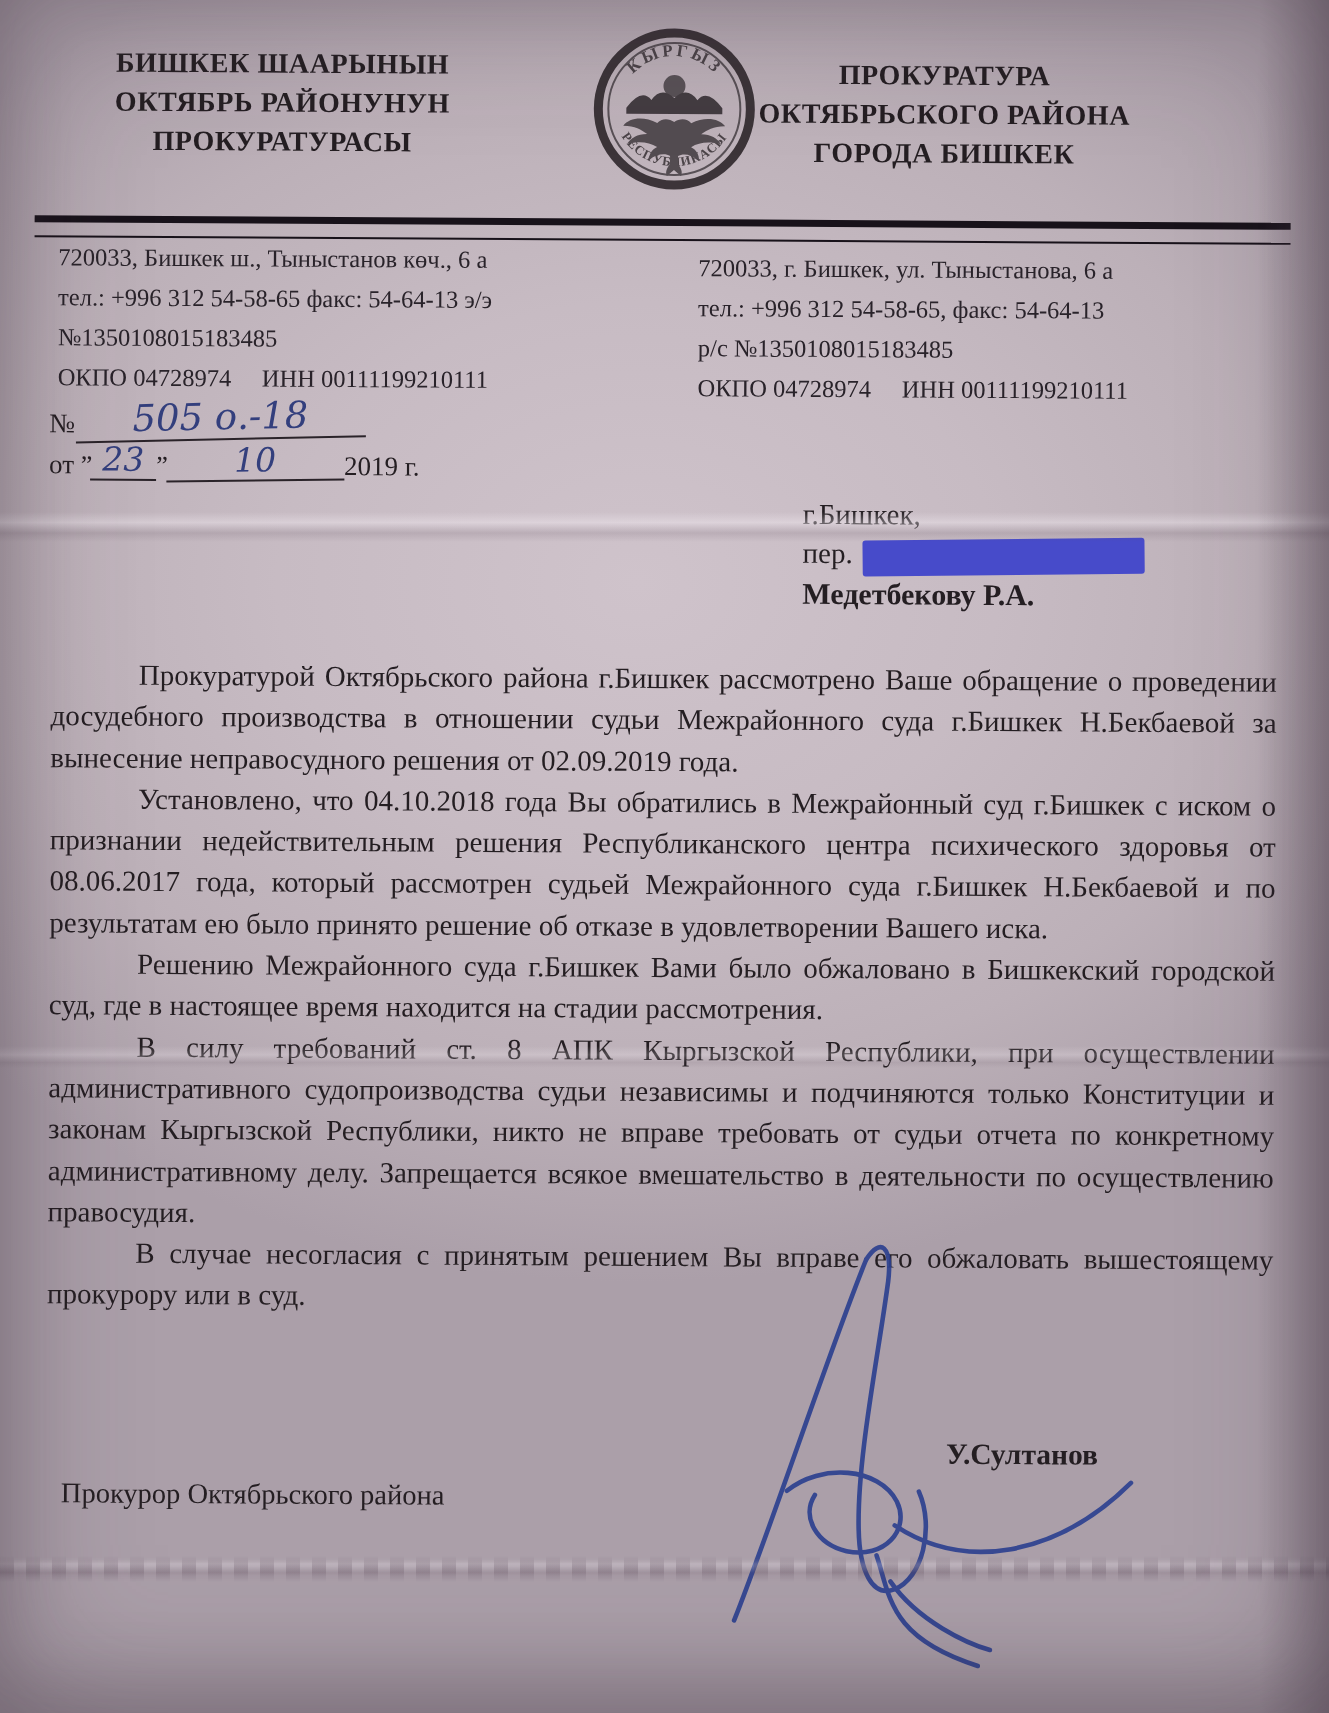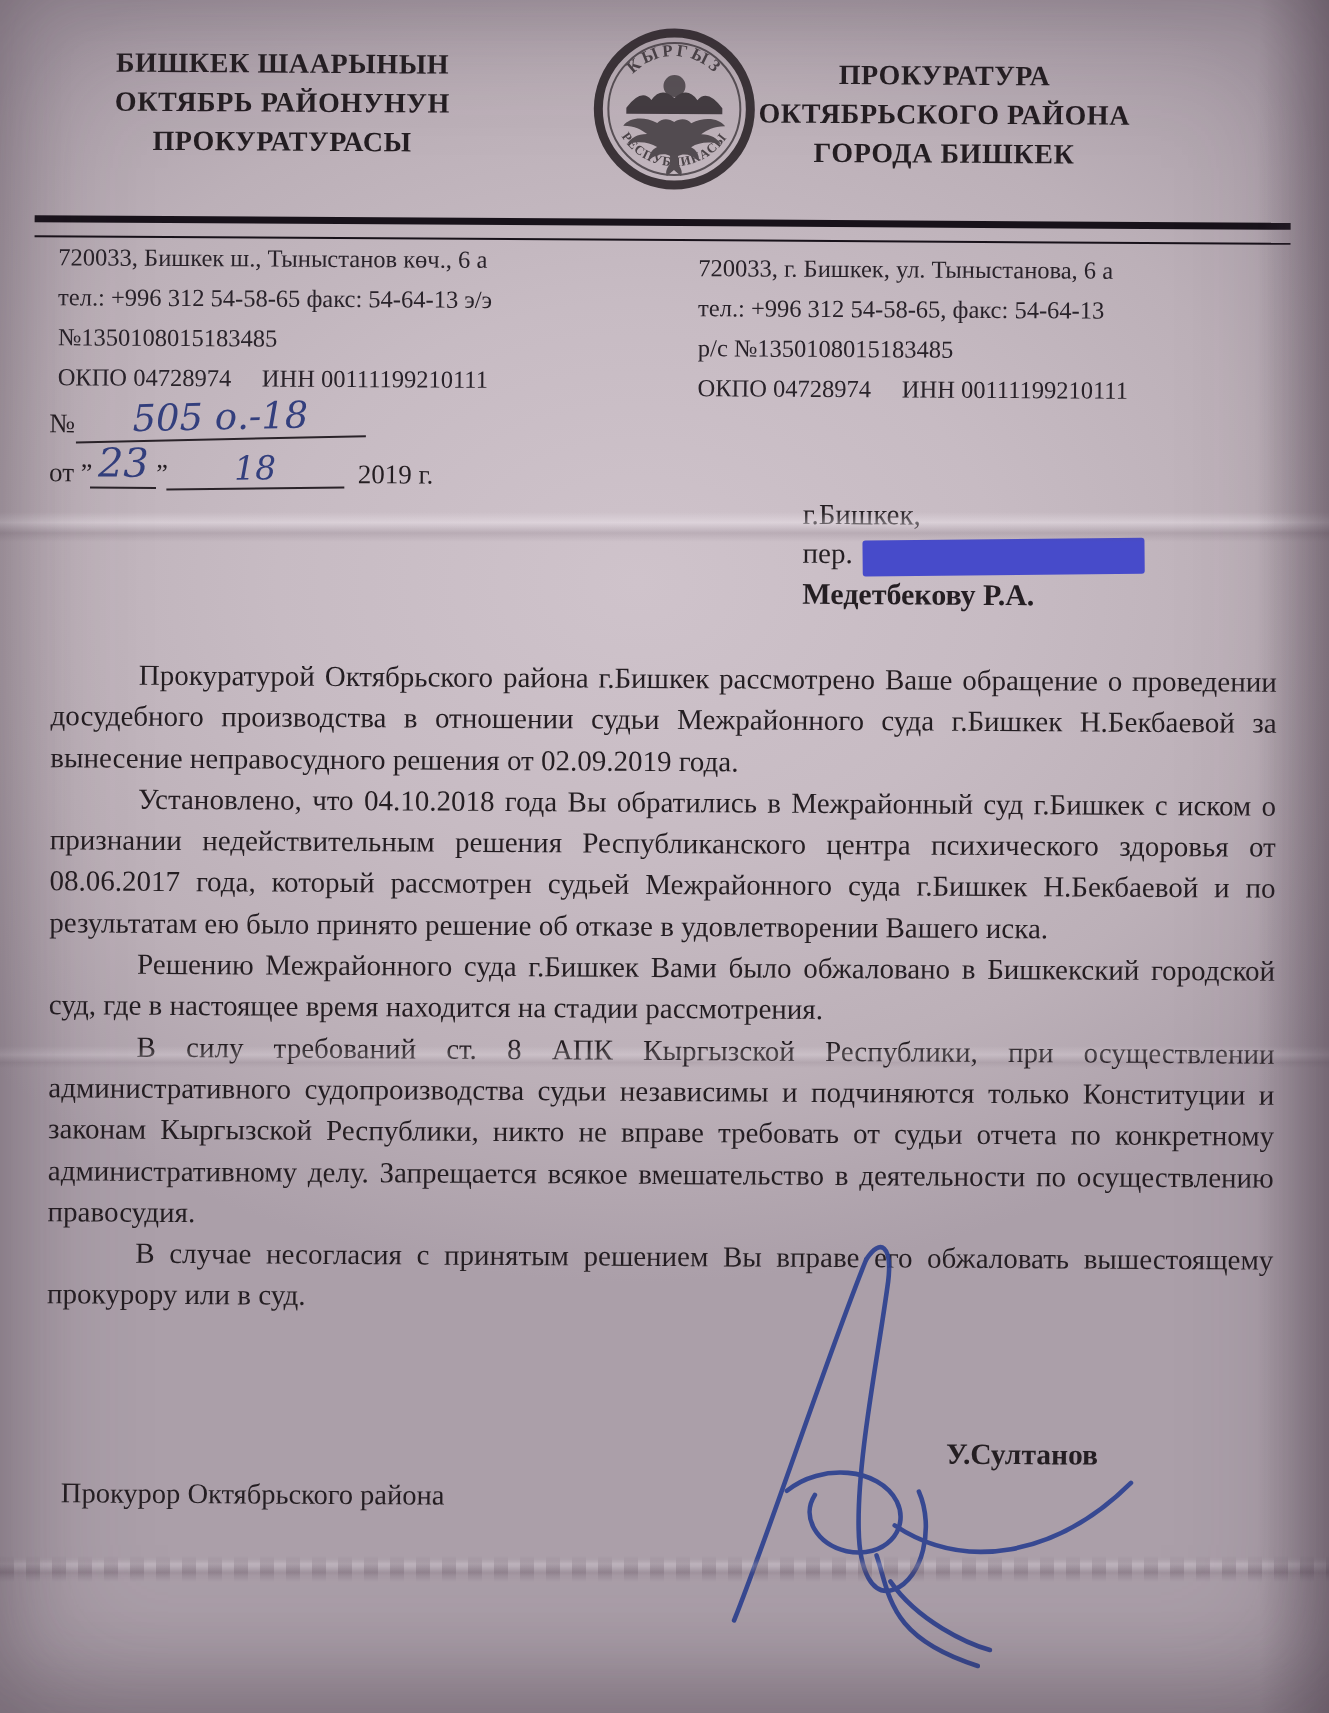--- a/index.html
+++ b/index.html
@@ -40,23 +40,23 @@
   .contacts{position:absolute;font-size:24.5px;line-height:40px;color:#29232a;}
   .contacts-left{left:60px;top:241px;width:600px;}
   .contacts-right{left:700px;top:248px;width:600px;}
 
   
   .ref{position:absolute;left:52px;top:398px;font-size:27px;color:#241e22;}
   .ref-row{white-space:nowrap;}
   .writein{display:inline-block;border-bottom:2px solid #2a2329;text-align:center;vertical-align:bottom;}
   .hand{font-family:"DejaVu Serif",serif;font-style:italic;color:#333f7d;}
   .w-number{width:290px;font-size:37px;transform:rotate(-1.6deg);padding-bottom:0;}
-  .w-day{width:66px;font-size:40px;}
+  .w-day{width:66px;font-size:33px;}
   .w-month{width:178px;font-size:33px;transform:rotate(-1deg);}
-  .ref-year{margin-left:14px;}
+  .ref-year{margin-left:0;}
   .ref-q{font-size:26px;letter-spacing:-2px;}
 
   
   .addressee{position:absolute;left:806px;top:494px;font-size:29px;line-height:39px;color:#241e22;}
   .redaction{display:inline-block;width:282px;height:36px;margin-left:10px;vertical-align:middle;
     background:#474bca;border-radius:3px;transform:rotate(-.9deg);}
   .addr-name{font-weight:bold;font-size:30px;}
 
   
   .body-text{position:absolute;left:55px;top:658px;width:1226px;
@@ -125,21 +125,21 @@
       <div>р/с №1350108015183485</div>
       <div>ОКПО 04728974&nbsp;&nbsp;&nbsp;&nbsp;&nbsp;ИНН 00111199210111</div>
     </div>
 
     <div class="ref">
       <div class="ref-row">
         <span>№</span><span class="writein w-number"><span class="hand">505 о.-18</span></span>
       </div>
       <div class="ref-row">
         <span>от</span>
-        <span class="ref-q">”</span><span class="writein w-day"><span class="hand">23</span></span><span class="ref-q">”</span><span class="writein w-month"><span class="hand">18</span></span><span class="ref-year">2019 г.</span>
+        <span class="ref-q">”</span><span class="writein w-day"><span class="hand">23</span></span><span class="ref-q">”</span><span class="writein w-month"><span class="hand">10</span></span><span class="ref-year">2019 г.</span>
       </div>
     </div>
 
     <div class="addressee">
       <div>г.Бишкек,</div>
       <div><span>пер.</span><span class="redaction"></span></div>
       <div class="addr-name">Медетбекову Р.А.</div>
     </div>
 
     <div class="body-text">

